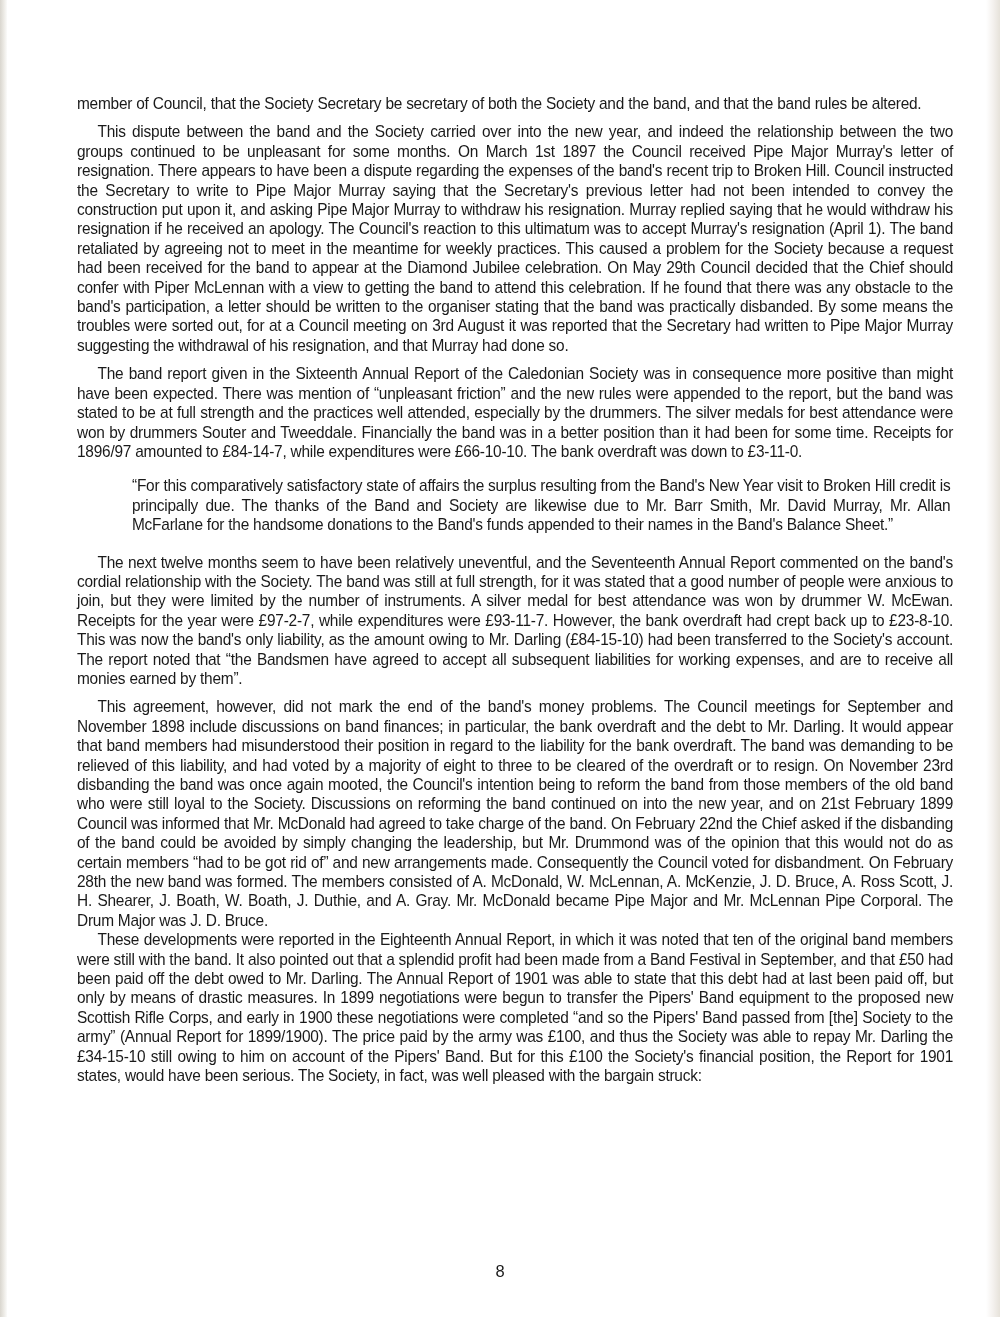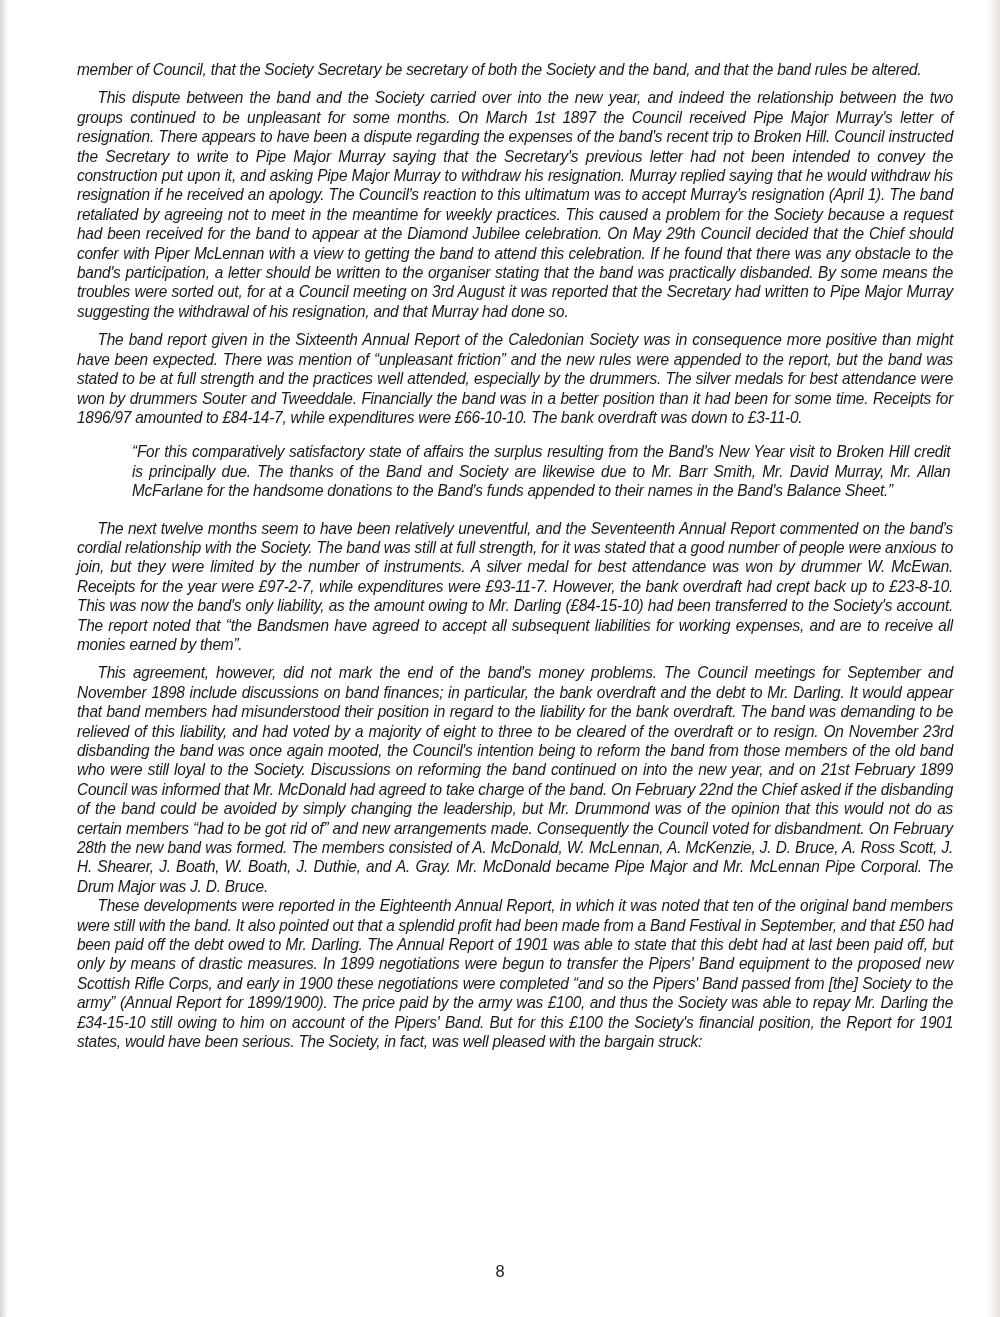--- a/index.html
+++ b/index.html
@@ -12,21 +12,21 @@
   }
   .edge-left {
     position: absolute; left: 0; top: 0; width: 7px; height: 1317px;
     background: linear-gradient(to right, #d9d6cf, #eeece7 60%, #fbfbfa);
   }
   .edge-right {
     position: absolute; right: 0; top: 0; width: 14px; height: 1317px;
     background: linear-gradient(to right, #ffffff, #f4f1ee 50%, #e6e2da);
   }
   .page {
-    position: absolute; left: 77px; top: 60px; width: 876px; font-style: italic;
+    position: absolute; left: 77px; top: 94px; width: 876px;
   }
   p {
     margin: 0;
     font-size: 16.6px;
     line-height: 19.4px;
     text-align: justify;
     letter-spacing: -0.25px;
     transform: scaleX(0.93);
     transform-origin: left top;
     width: 942px;

